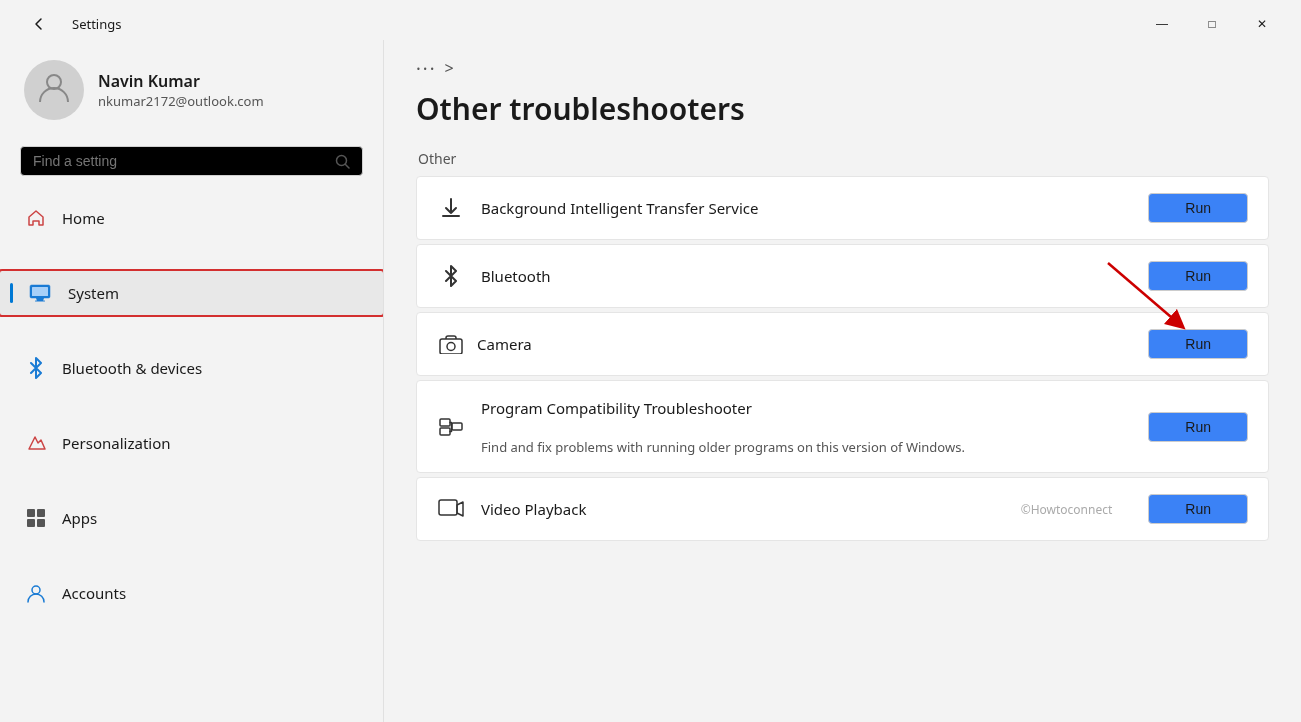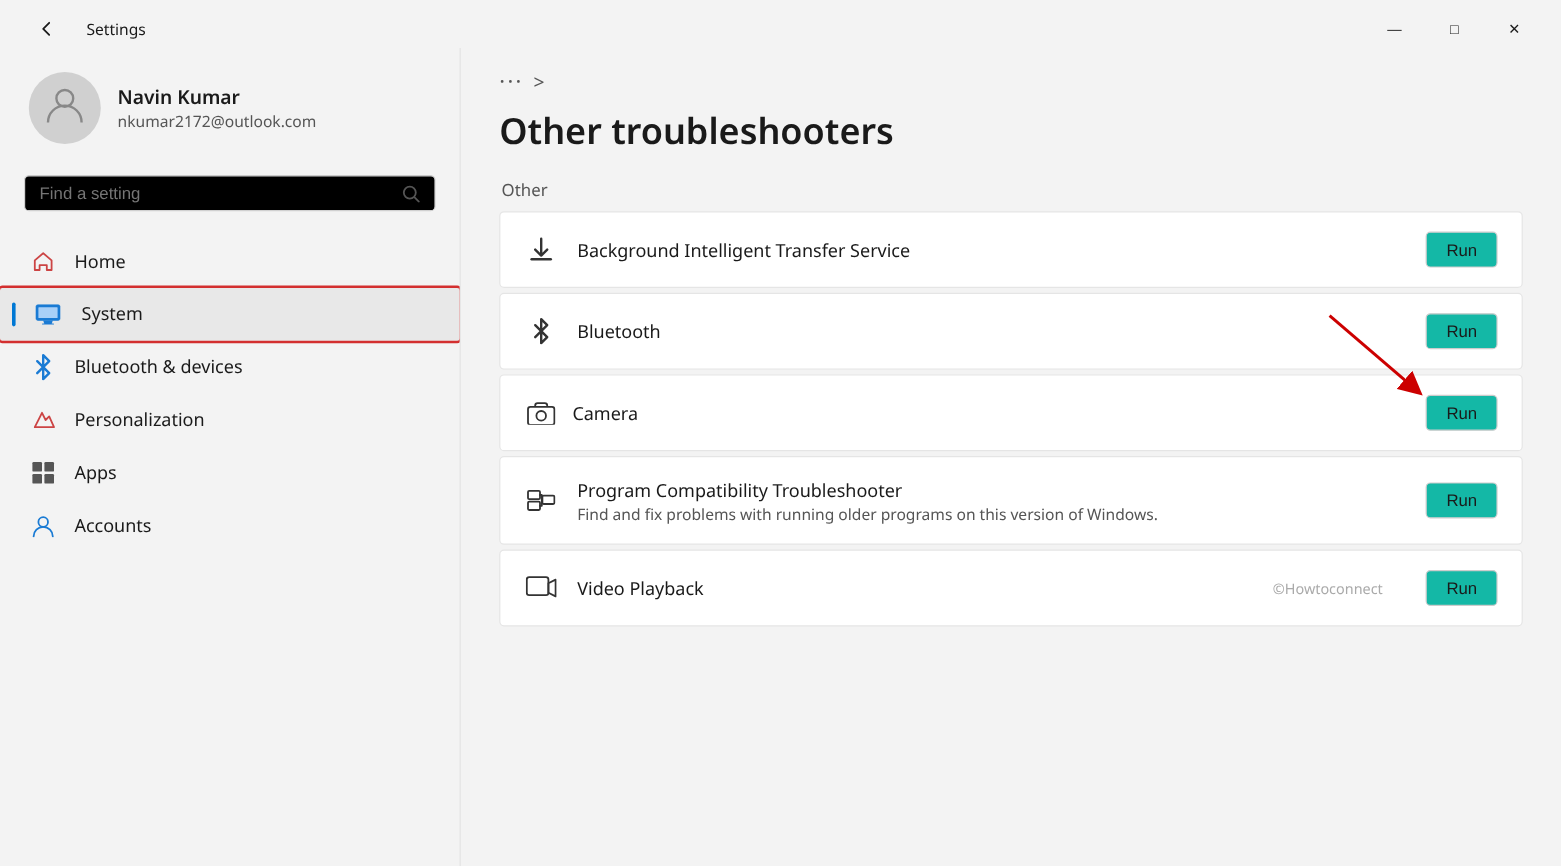--- a/index.html
+++ b/index.html
@@ -133,20 +133,21 @@
       font-size: 15px;
       display: flex;
       align-items: center;
     }
 
     
     .nav-items {
       display: flex;
       flex-direction: column;
       padding: 4px 0;
+      gap: 31px;
     }
     .nav-item {
       display: flex;
       align-items: center;
       gap: 14px;
       padding: 10px 20px 10px 24px;
       cursor: pointer;
       font-size: 15px;
       color: #1a1a1a;
       border-radius: 0;
@@ -259,26 +260,26 @@
     .item-text {
       flex: 1;
     }
     .item-title {
       font-size: 15px;
       color: #1a1a1a;
     }
     .item-desc {
       font-size: 13px;
       color: #555;
-      margin-top: 0;
+      margin-top: 19px;
       line-height: 1.4;
     }
     .run-btn {
-      padding: 6px 16px;
-      background: #14b8a6;
+      padding: 6px 36px;
+      background: #3b82f6;
       border: 1px solid #ccc;
       border-radius: 4px;
       font-size: 14px;
       cursor: pointer;
       color: #1a1a1a;
       white-space: nowrap;
       flex-shrink: 0;
     }
 
     

